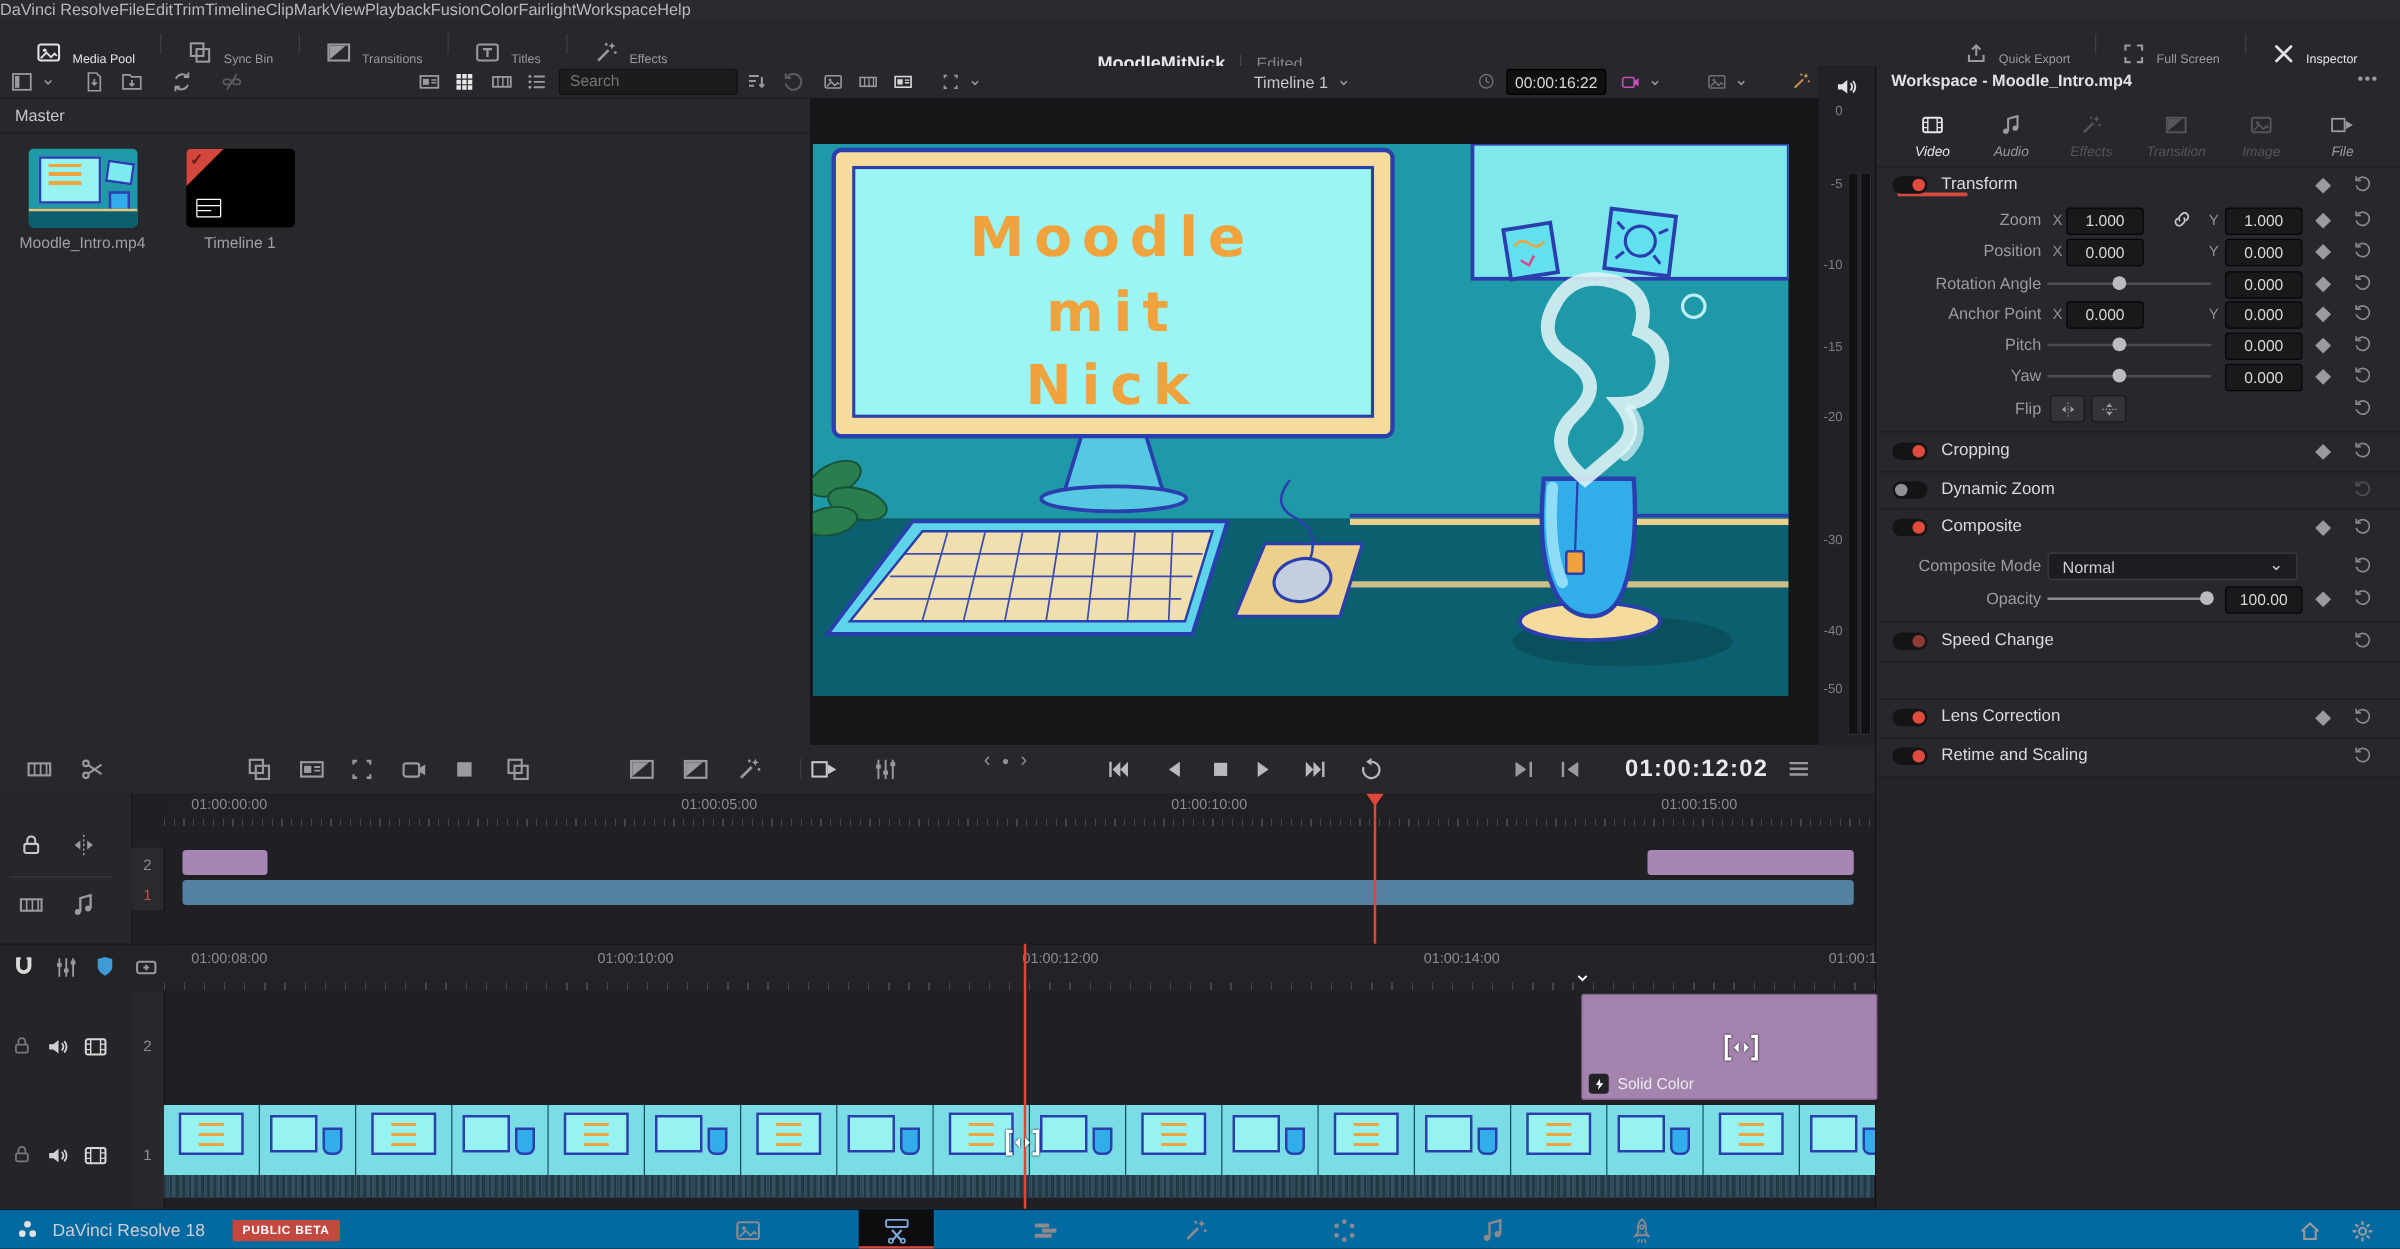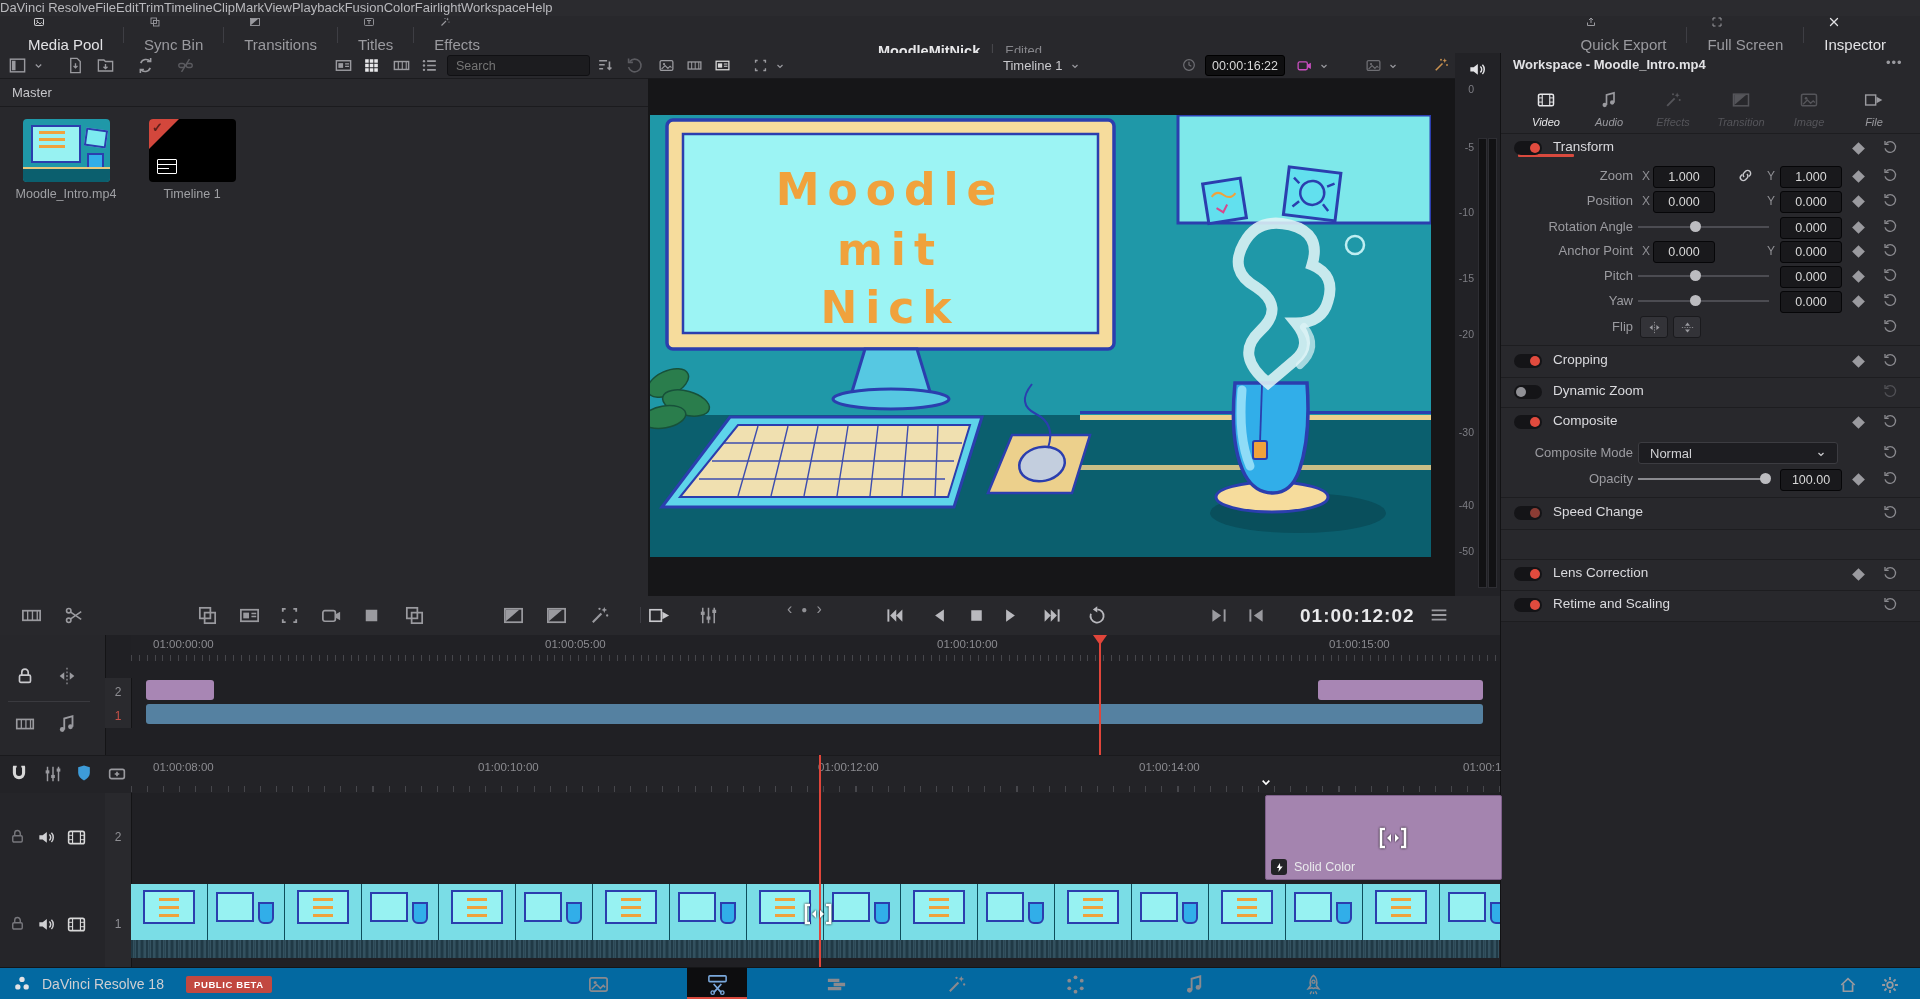--- a/index.html
+++ b/index.html
@@ -8,21 +8,21 @@
   .abs{position:absolute;}
   .flex{display:flex;align-items:center;}
   .ib{display:flex;align-items:center;justify-content:center;color:#9a9a9f;}
   svg.i{display:block;}
   .sepv{width:1px;height:16px;background:#3e3e44;}
   
   #menubar{left:0;top:0;width:1920px;height:16px;background:#2b2b2f;font-size:13px;color:#b9b9bd;}
   #menubar .mi{padding:0 0;line-height:16px;cursor:default;}
   
   #toolbar{left:0;top:16px;width:1920px;height:37px;background:#28282c;border-bottom:1px solid #19191c;}
-  .tbtn{display:flex;align-items:flex-start;gap:8px;padding:0 20px;font-size:15px;height:37px;flex-direction:column;}
+  .tbtn{display:flex;align-items:flex-end;gap:8px;padding:0 20px;font-size:10px;height:37px;}
   .tbtn .lbl{white-space:nowrap;}
   .on{color:#e2e2e5;} .off{color:#9a9a9f;}
   #projtitle{left:50%;top:16px;transform:translateX(-50%);height:37px;display:flex;align-items:center;gap:12px;}
   #projtitle .name{font-size:14.5px;font-weight:bold;color:#e8e8ea;}
   #projtitle .bar{width:1px;height:14px;background:#4a4a4f;}
   #projtitle .status{font-size:13px;color:#86868b;}
   
   #mediapool{left:0;top:53px;width:648px;height:543px;background:#28282c;border-right:1px solid #151517;}
   #mptoolbar{left:0;top:0;width:648px;height:25px;border-bottom:1px solid #1b1b1e;}
   #mpmaster{left:0;top:25px;width:680px;height:28px;border-bottom:1px solid #1b1b1e;font-size:13px;color:#c6c6ca;}

